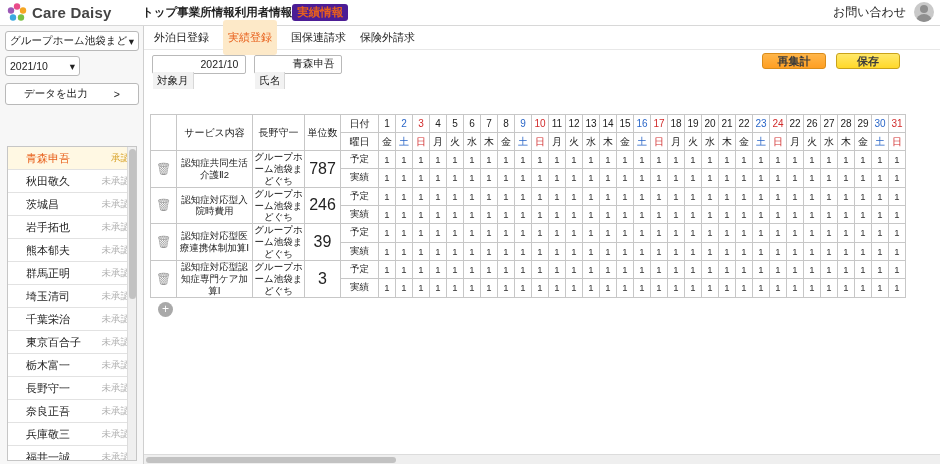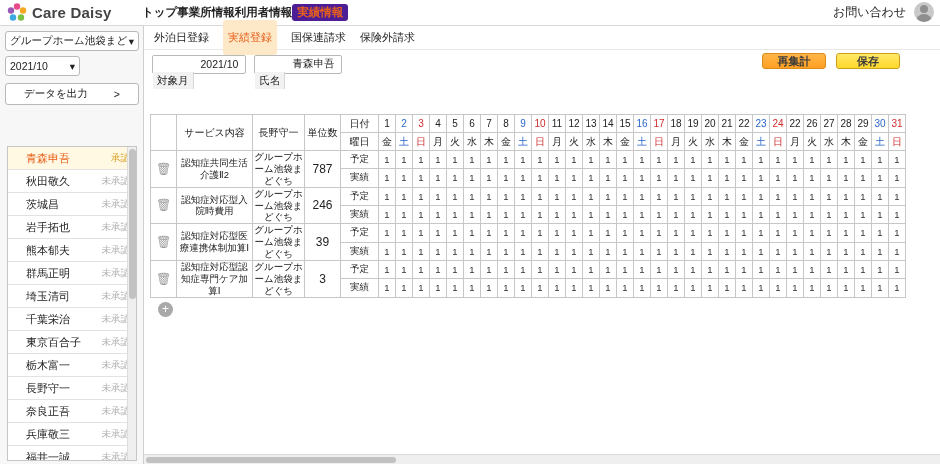--- a/index.html
+++ b/index.html
@@ -118,21 +118,21 @@
     font-weight: normal; background: #fff; height: 18px;
   }
   th.hdr { background: #f4f4f4; font-size: 10px; font-weight: bold; }
   .c-trash { width: 26px; }
   .c-svc   { width: 76px; }
   .c-off   { width: 52px; }
   .c-unit  { width: 36px; }
   .c-lab   { width: 38px; margin-top: 46px; }
   .c-day   { width: 17px; }
   td.svc, td.off { font-size: 9.5px; text-align: left; padding: 2px 3px; line-height: 1.25; vertical-align: middle; }
-  td.unit { text-align: center; font-size: 12px; }
+  td.unit { text-align: center; font-size: 16px; }
   td.rlab { font-size: 9.5px; background: #fff; }
   td.cell { font-size: 9.5px; color: #333; }
   .sat { color: #2a66c8; }
   .sun { color: #d12b2b; }
   .trash { color: #9a9a9a; font-size: 12px; }
   .addbtn {
     width: 15px; height: 15px; border-radius: 50%;
     background: #a9a9a9; color: #fff; font-size: 12px; line-height: 14px;
     text-align: center; margin-top: 4px; margin-left: 8px;
   }

